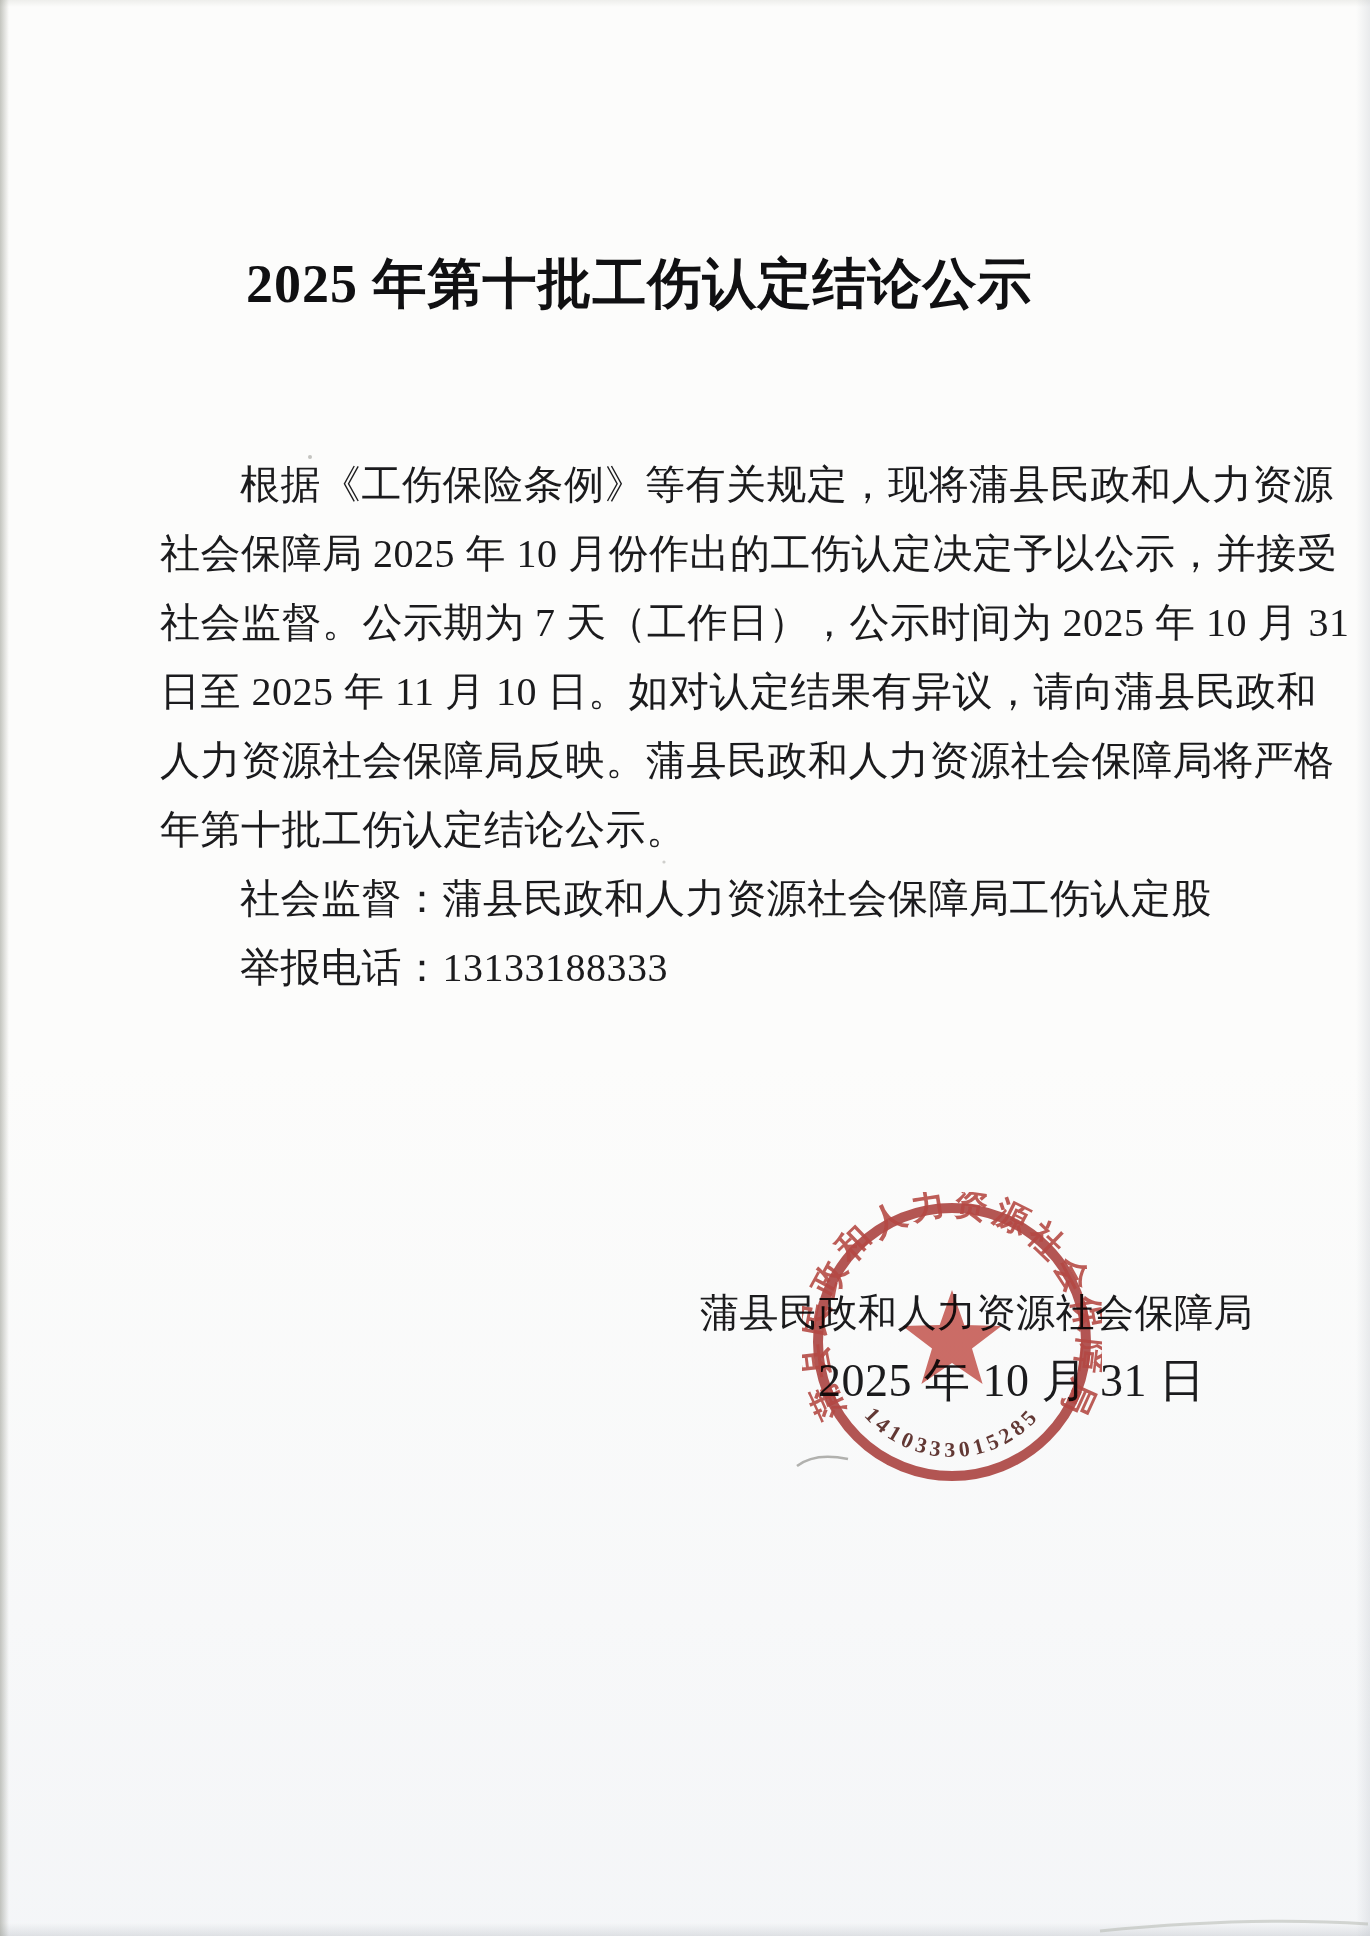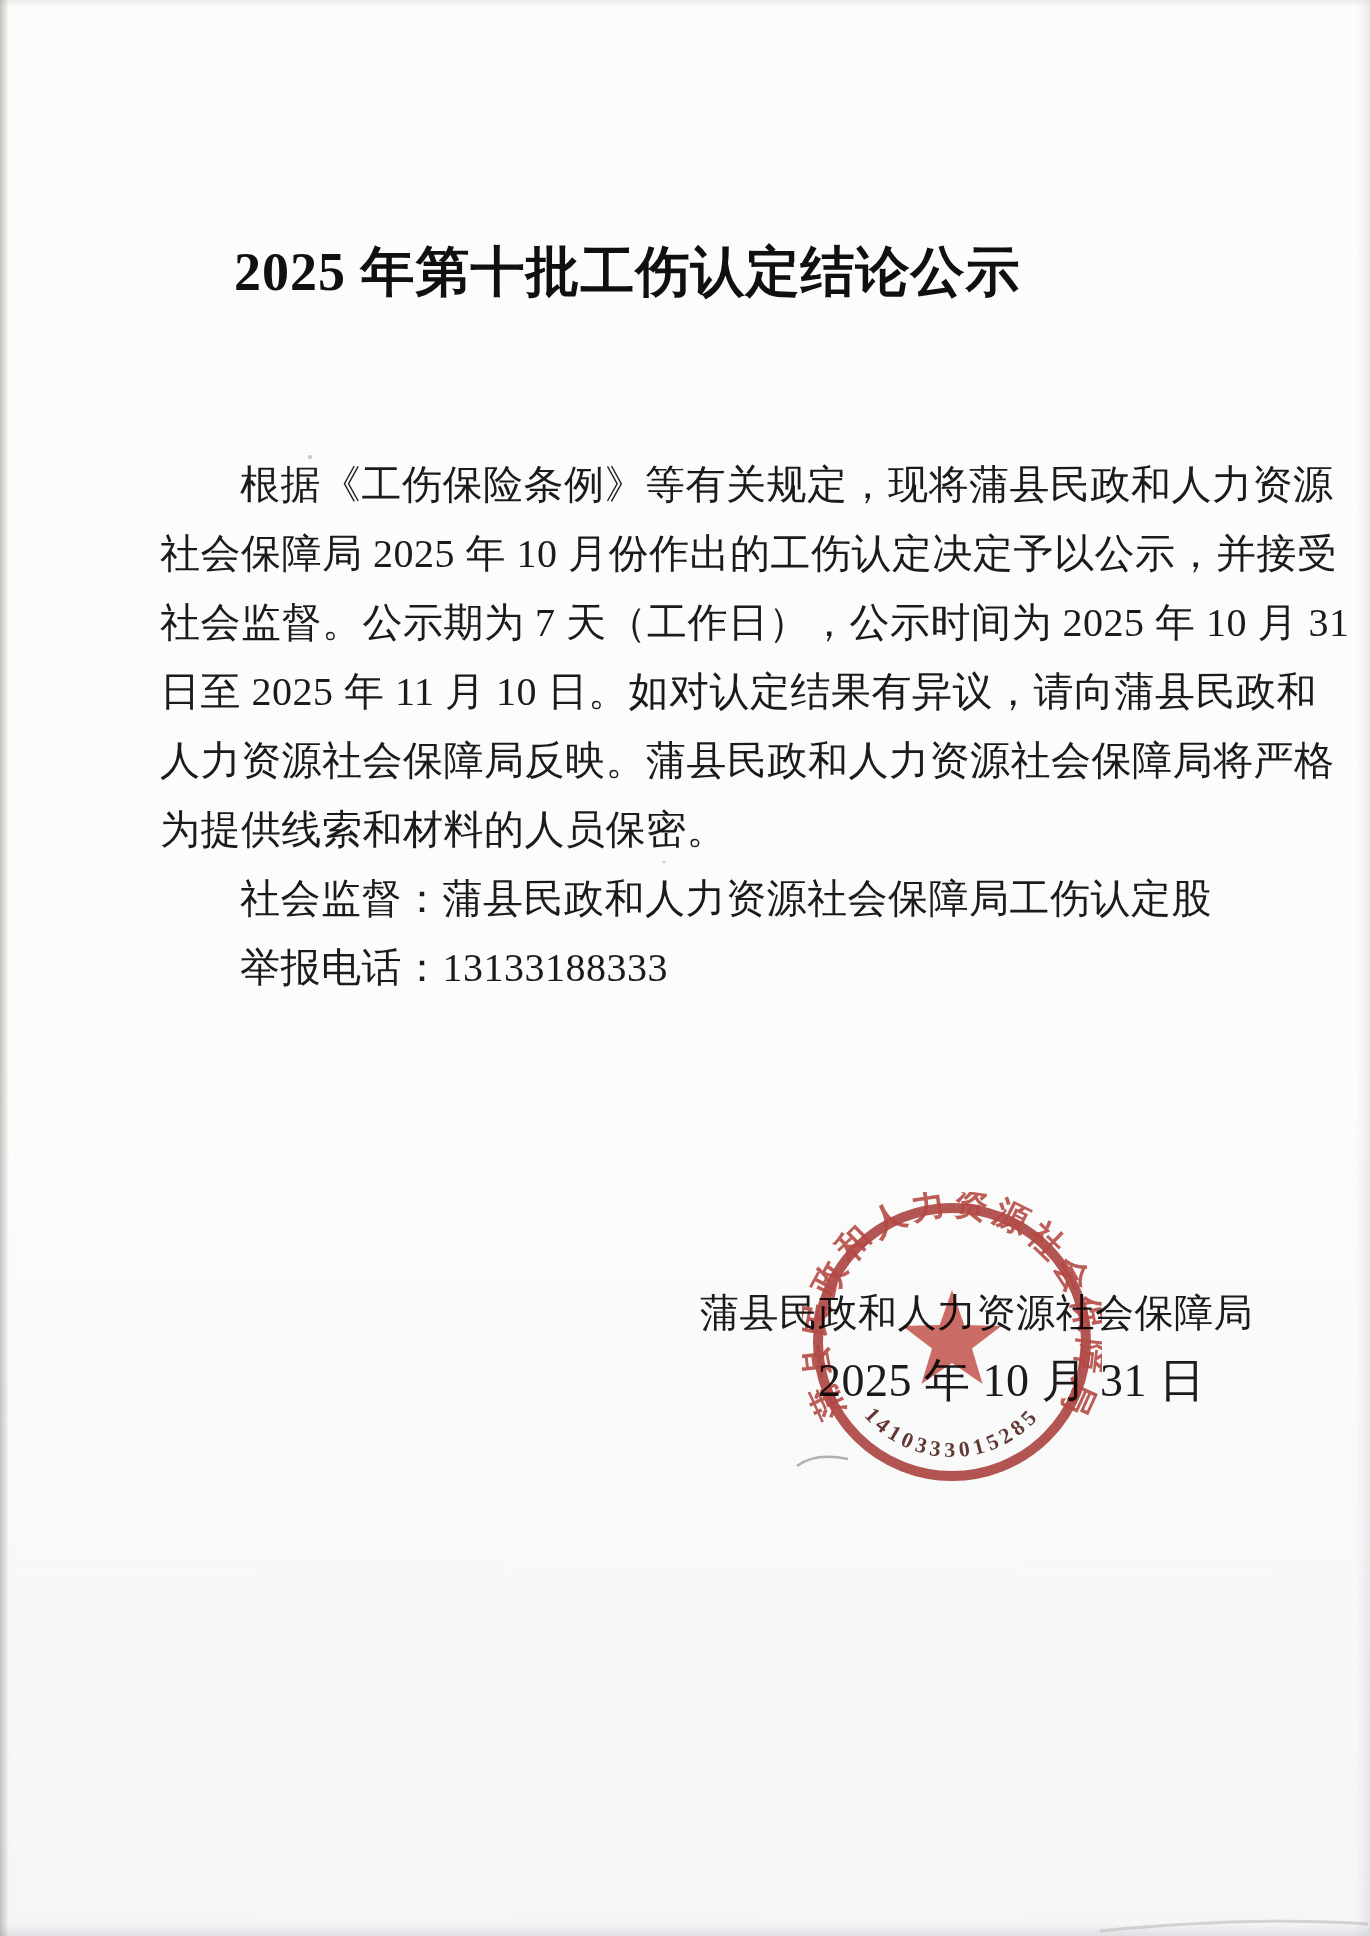--- a/index.html
+++ b/index.html
@@ -14,21 +14,21 @@
       linear-gradient(90deg, rgba(150,152,142,.55) 0px, rgba(150,152,142,0) 9px),
       linear-gradient(270deg, rgba(185,190,198,.28) 0px, rgba(185,190,198,0) 14px),
       linear-gradient(0deg, rgba(170,175,182,.30) 0px, rgba(170,175,182,0) 13px),
       linear-gradient(180deg, rgba(205,206,200,.30) 0px, rgba(205,206,200,0) 7px),
       linear-gradient(180deg, rgba(233,236,242,0) 55%, rgba(226,231,240,.30) 100%),
       #fcfcfb;
   }
   .title{
     position:absolute;
     left:234px;top:236px;
-    margin:0;
+    margin:12px;
     font-size:54px;
     font-weight:bold;
     letter-spacing:1px;
     color:#101012;
     white-space:nowrap;
   }
   .text-block{
     position:absolute;
     left:160px;top:450px;
     width:1090px;
@@ -91,21 +91,21 @@
 <div class="page">
 
   <h1 class="title">2025 年第十批工伤认定结论公示</h1>
 
   <div class="text-block">
     <div class="line indent">根据《工伤保险条例》等有关规定，现将蒲县民政和人力资源</div>
     <div class="line">社会保障局 2025 年 10 月份作出的工伤认定决定予以公示，并接受</div>
     <div class="line">社会监督。公示期为 7 天（工作日），公示时间为 2025 年 10 月 31</div>
     <div class="line">日至 2025 年 11 月 10 日。如对认定结果有异议，请向蒲县民政和</div>
     <div class="line">人力资源社会保障局反映。蒲县民政和人力资源社会保障局将严格</div>
-    <div class="line">为提供线索和材料的人员保密。</div>
+    <div class="line">年第十批工伤认定结论公示。</div>
     <div class="line indent">社会监督：蒲县民政和人力资源社会保障局工伤认定股</div>
     <div class="line indent">举报电话：13133188333</div>
   </div>
 
   <div class="signoff-org">蒲县民政和人力资源社会保障局</div>
   <div class="signoff-date">2025 年 10 月 31 日</div>
 
   <svg class="seal-svg" viewBox="-150 -150 300 300">
     <circle cx="0" cy="0" r="134" fill="none" stroke-width="10" opacity="0.9" stroke="#a83532"></circle>
     <path id="sealTopArc" d="M -101.4 76.4 A 127 127 0 1 1 101.4 76.4" fill="none"></path>

